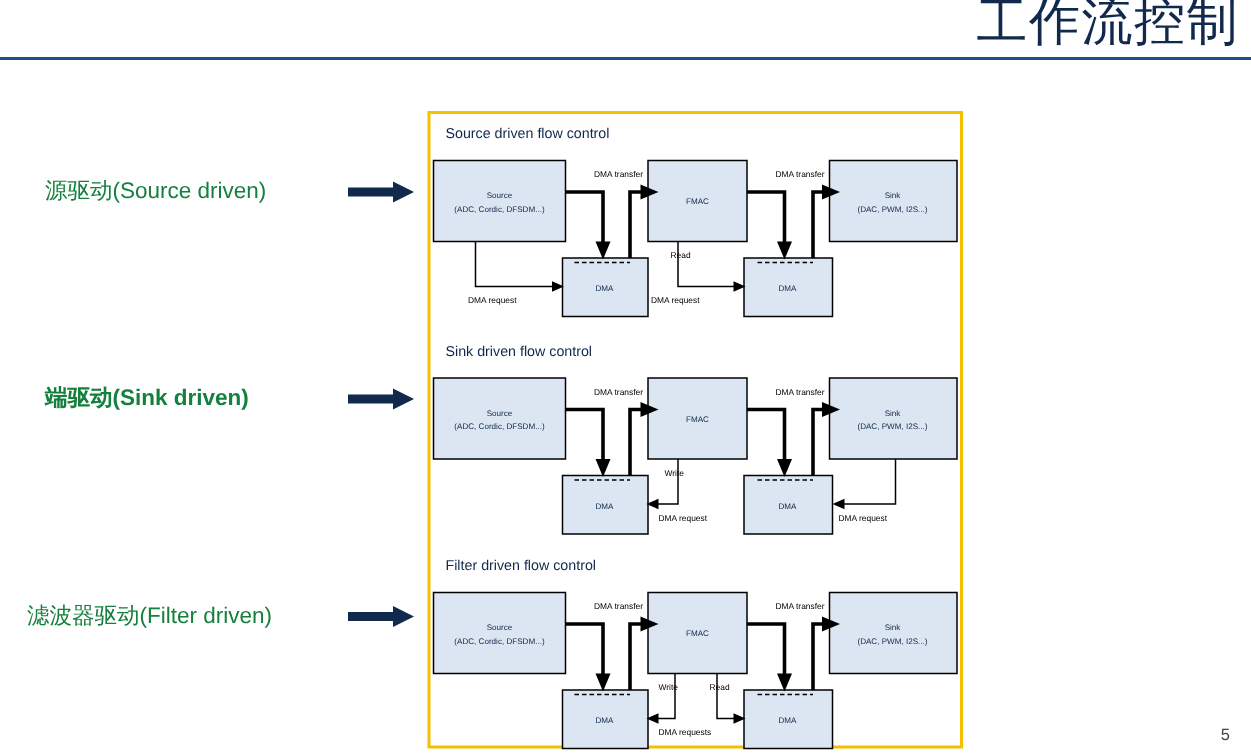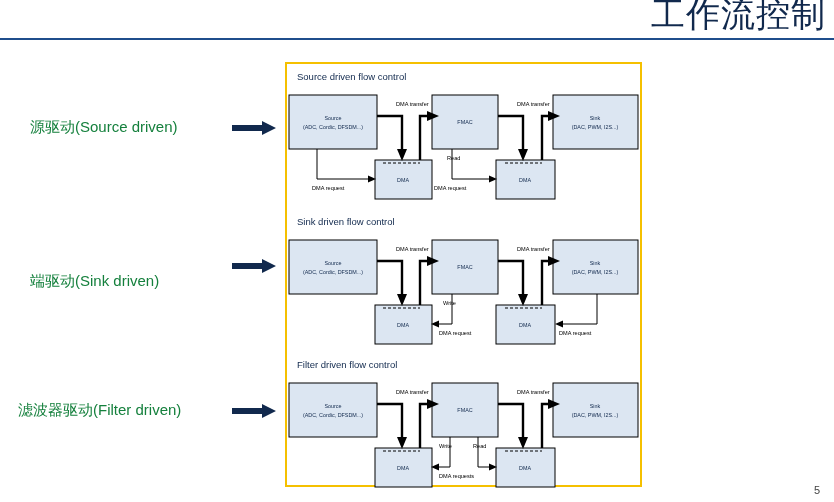--- a/index.html
+++ b/index.html
@@ -19,21 +19,21 @@
   }
   .row-label{
     position:absolute;color:#15803d;font-size:15px;white-space:nowrap;
   }
   .row-arrow{position:absolute;}
   #page-number{
     position:absolute;right:14px;bottom:6px;
     font-size:11px;color:#444;
   }
   #frame{
-    position:absolute;left:285px;top:62px;width:357px;height:425px;
+    position:absolute;left:285px;top:74px;width:357px;height:425px;
     border:2px solid #f5c000;box-sizing:border-box;background:#fff;
   }
   .diagram{position:absolute;left:0;}
   .blk-title{
     font-family:"Liberation Sans","DejaVu Sans",sans-serif;
     font-size:9.5px;fill:#11294d;
   }
   .bx{fill:#dce6f2;stroke:#000;stroke-width:1;}
   .bx-label{
     font-family:"Liberation Sans","DejaVu Sans",sans-serif;
@@ -51,21 +51,21 @@
 <body>
 
 <div id="slide-title">工作流控制</div>
 <div id="title-rule"></div>
 
 <div class="row-label" style="left:30px;top:118px;">源驱动(Source driven)</div>
 <svg class="row-arrow" style="left:232px;top:120px;" width="46" height="16">
   <path d="M0,5 L30,5 L30,1 L44,8 L30,15 L30,11 L0,11 Z" fill="#11294d"></path>
 </svg>
 
-<div class="row-label" style="left:30px;top:272px;">端驱动(Sink driven)</div>
+<div class="row-label" style="left:30px;top:256px;font-weight:bold;">端驱动(Sink driven)</div>
 <svg class="row-arrow" style="left:232px;top:258px;" width="46" height="16">
   <path d="M0,5 L30,5 L30,1 L44,8 L30,15 L30,11 L0,11 Z" fill="#11294d"></path>
 </svg>
 
 <div class="row-label" style="left:18px;top:401px;">滤波器驱动(Filter driven)</div>
 <svg class="row-arrow" style="left:232px;top:403px;" width="46" height="16">
   <path d="M0,5 L30,5 L30,1 L44,8 L30,15 L30,11 L0,11 Z" fill="#11294d"></path>
 </svg>
 
 <div id="frame">

